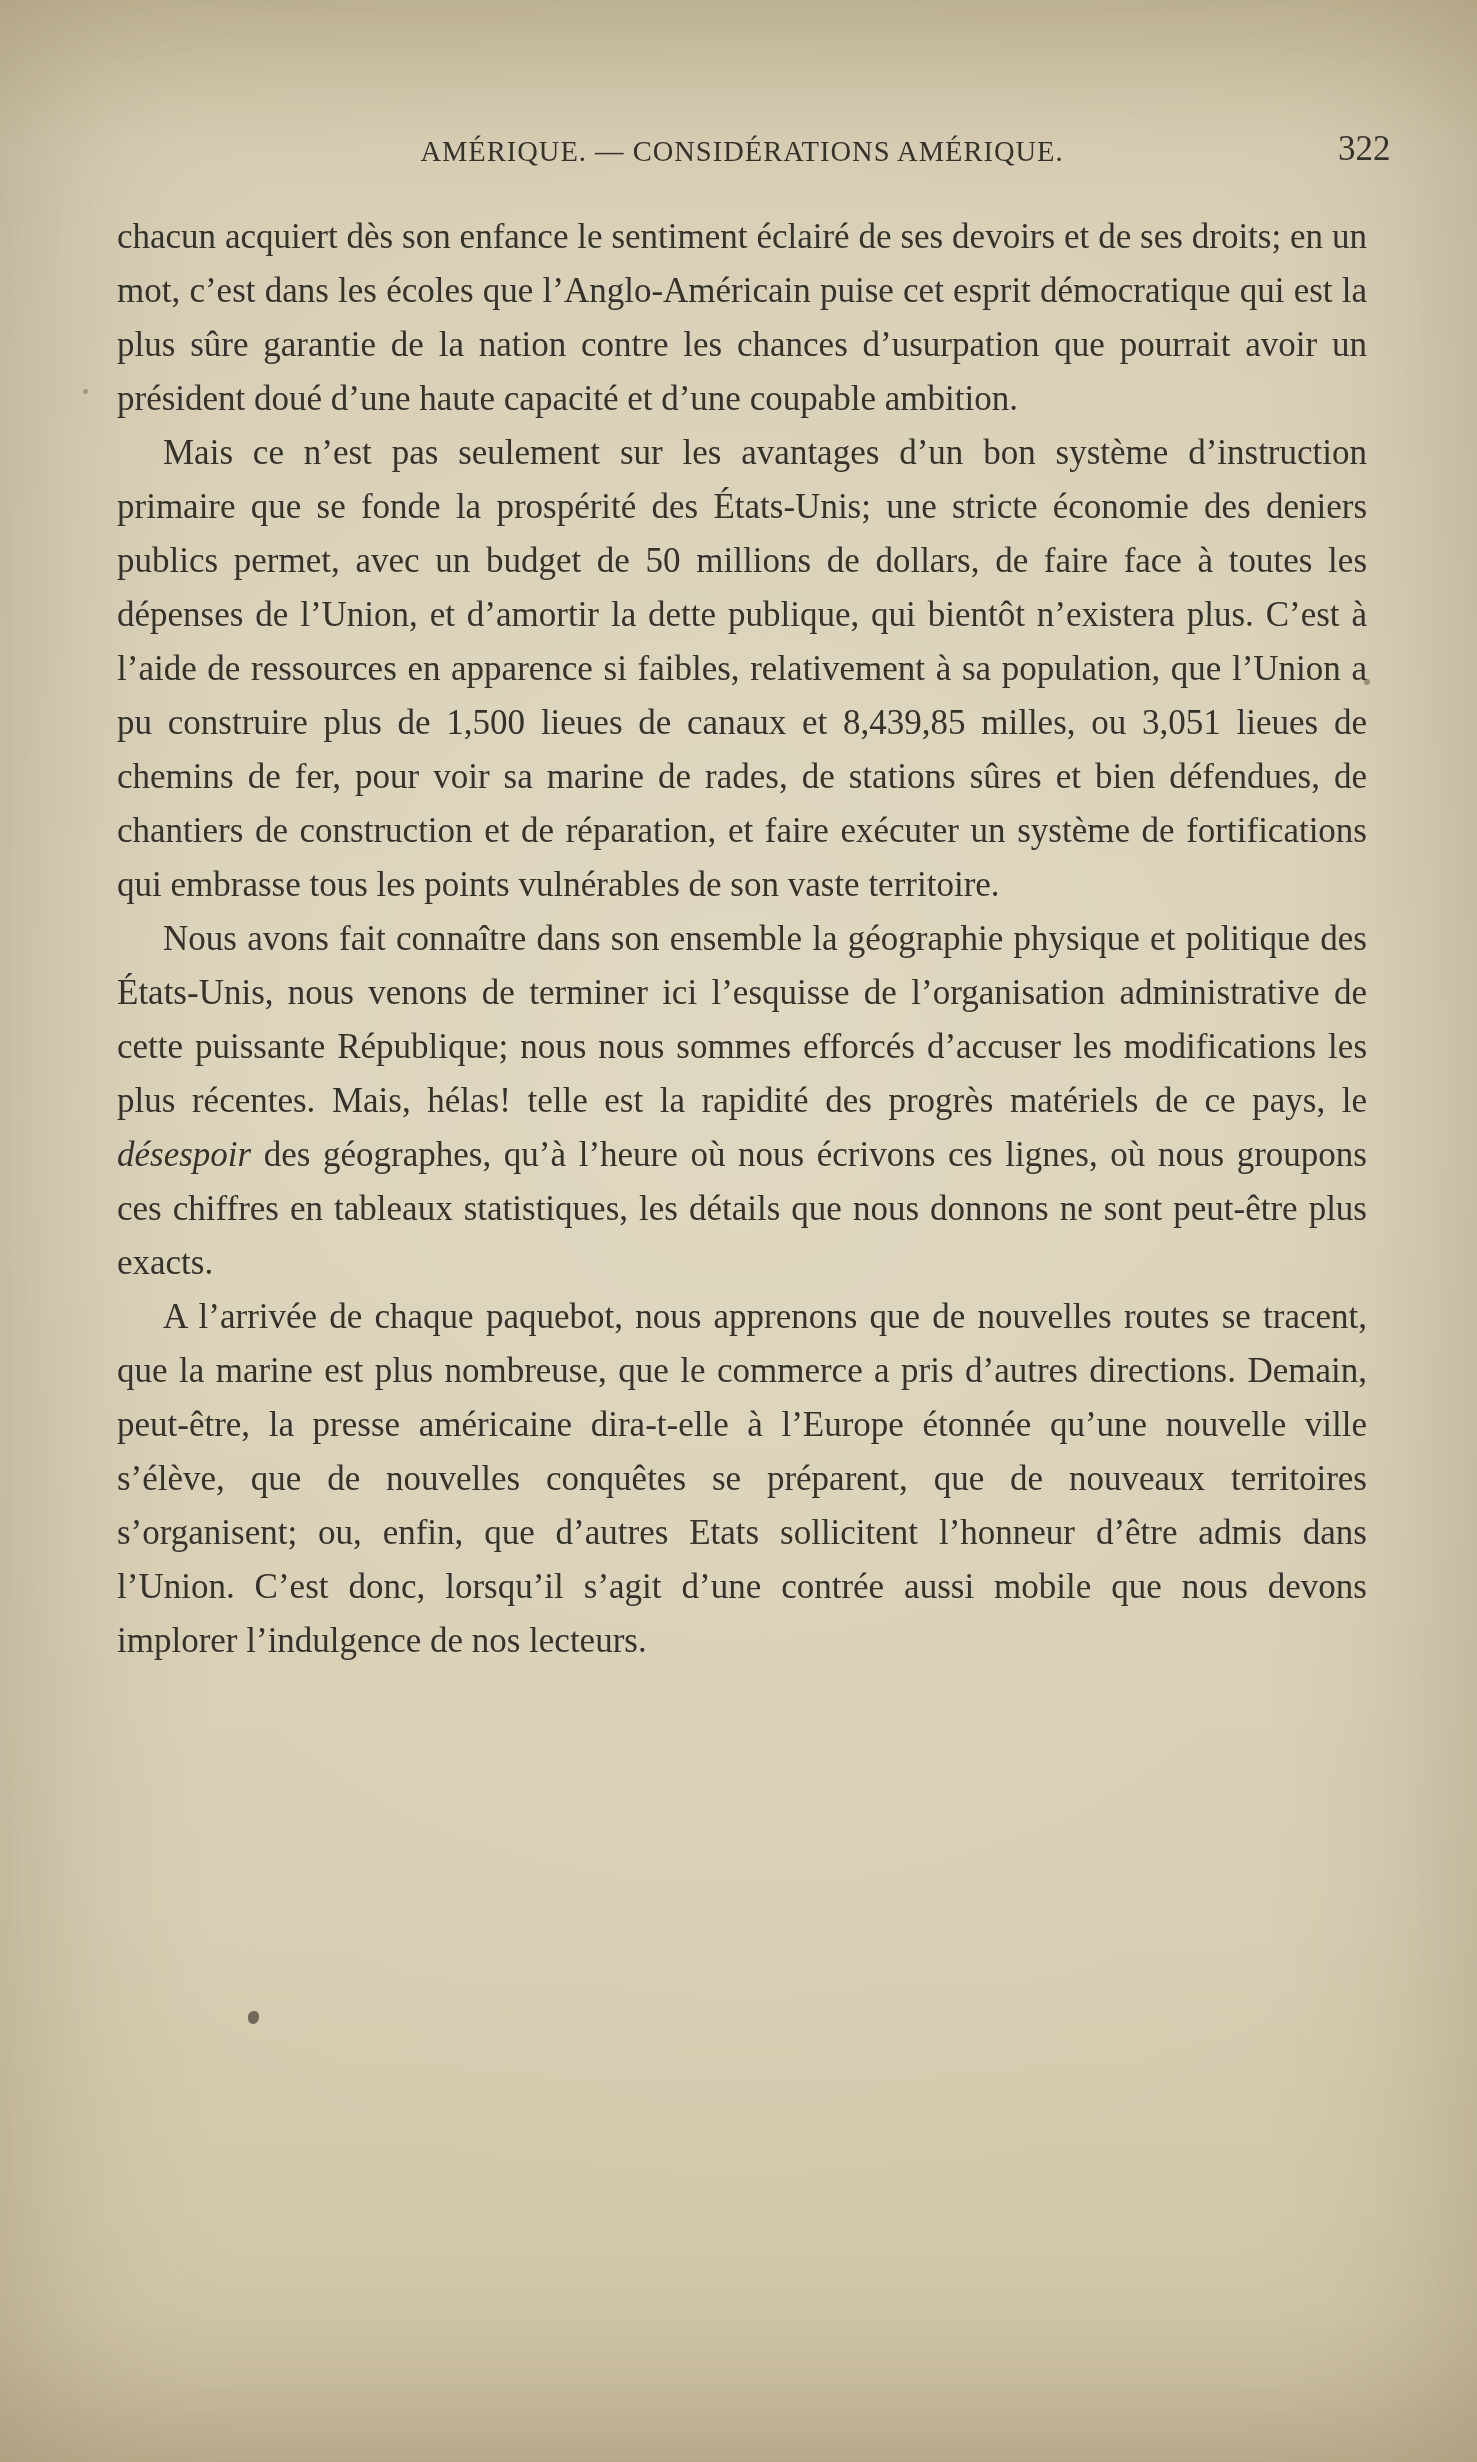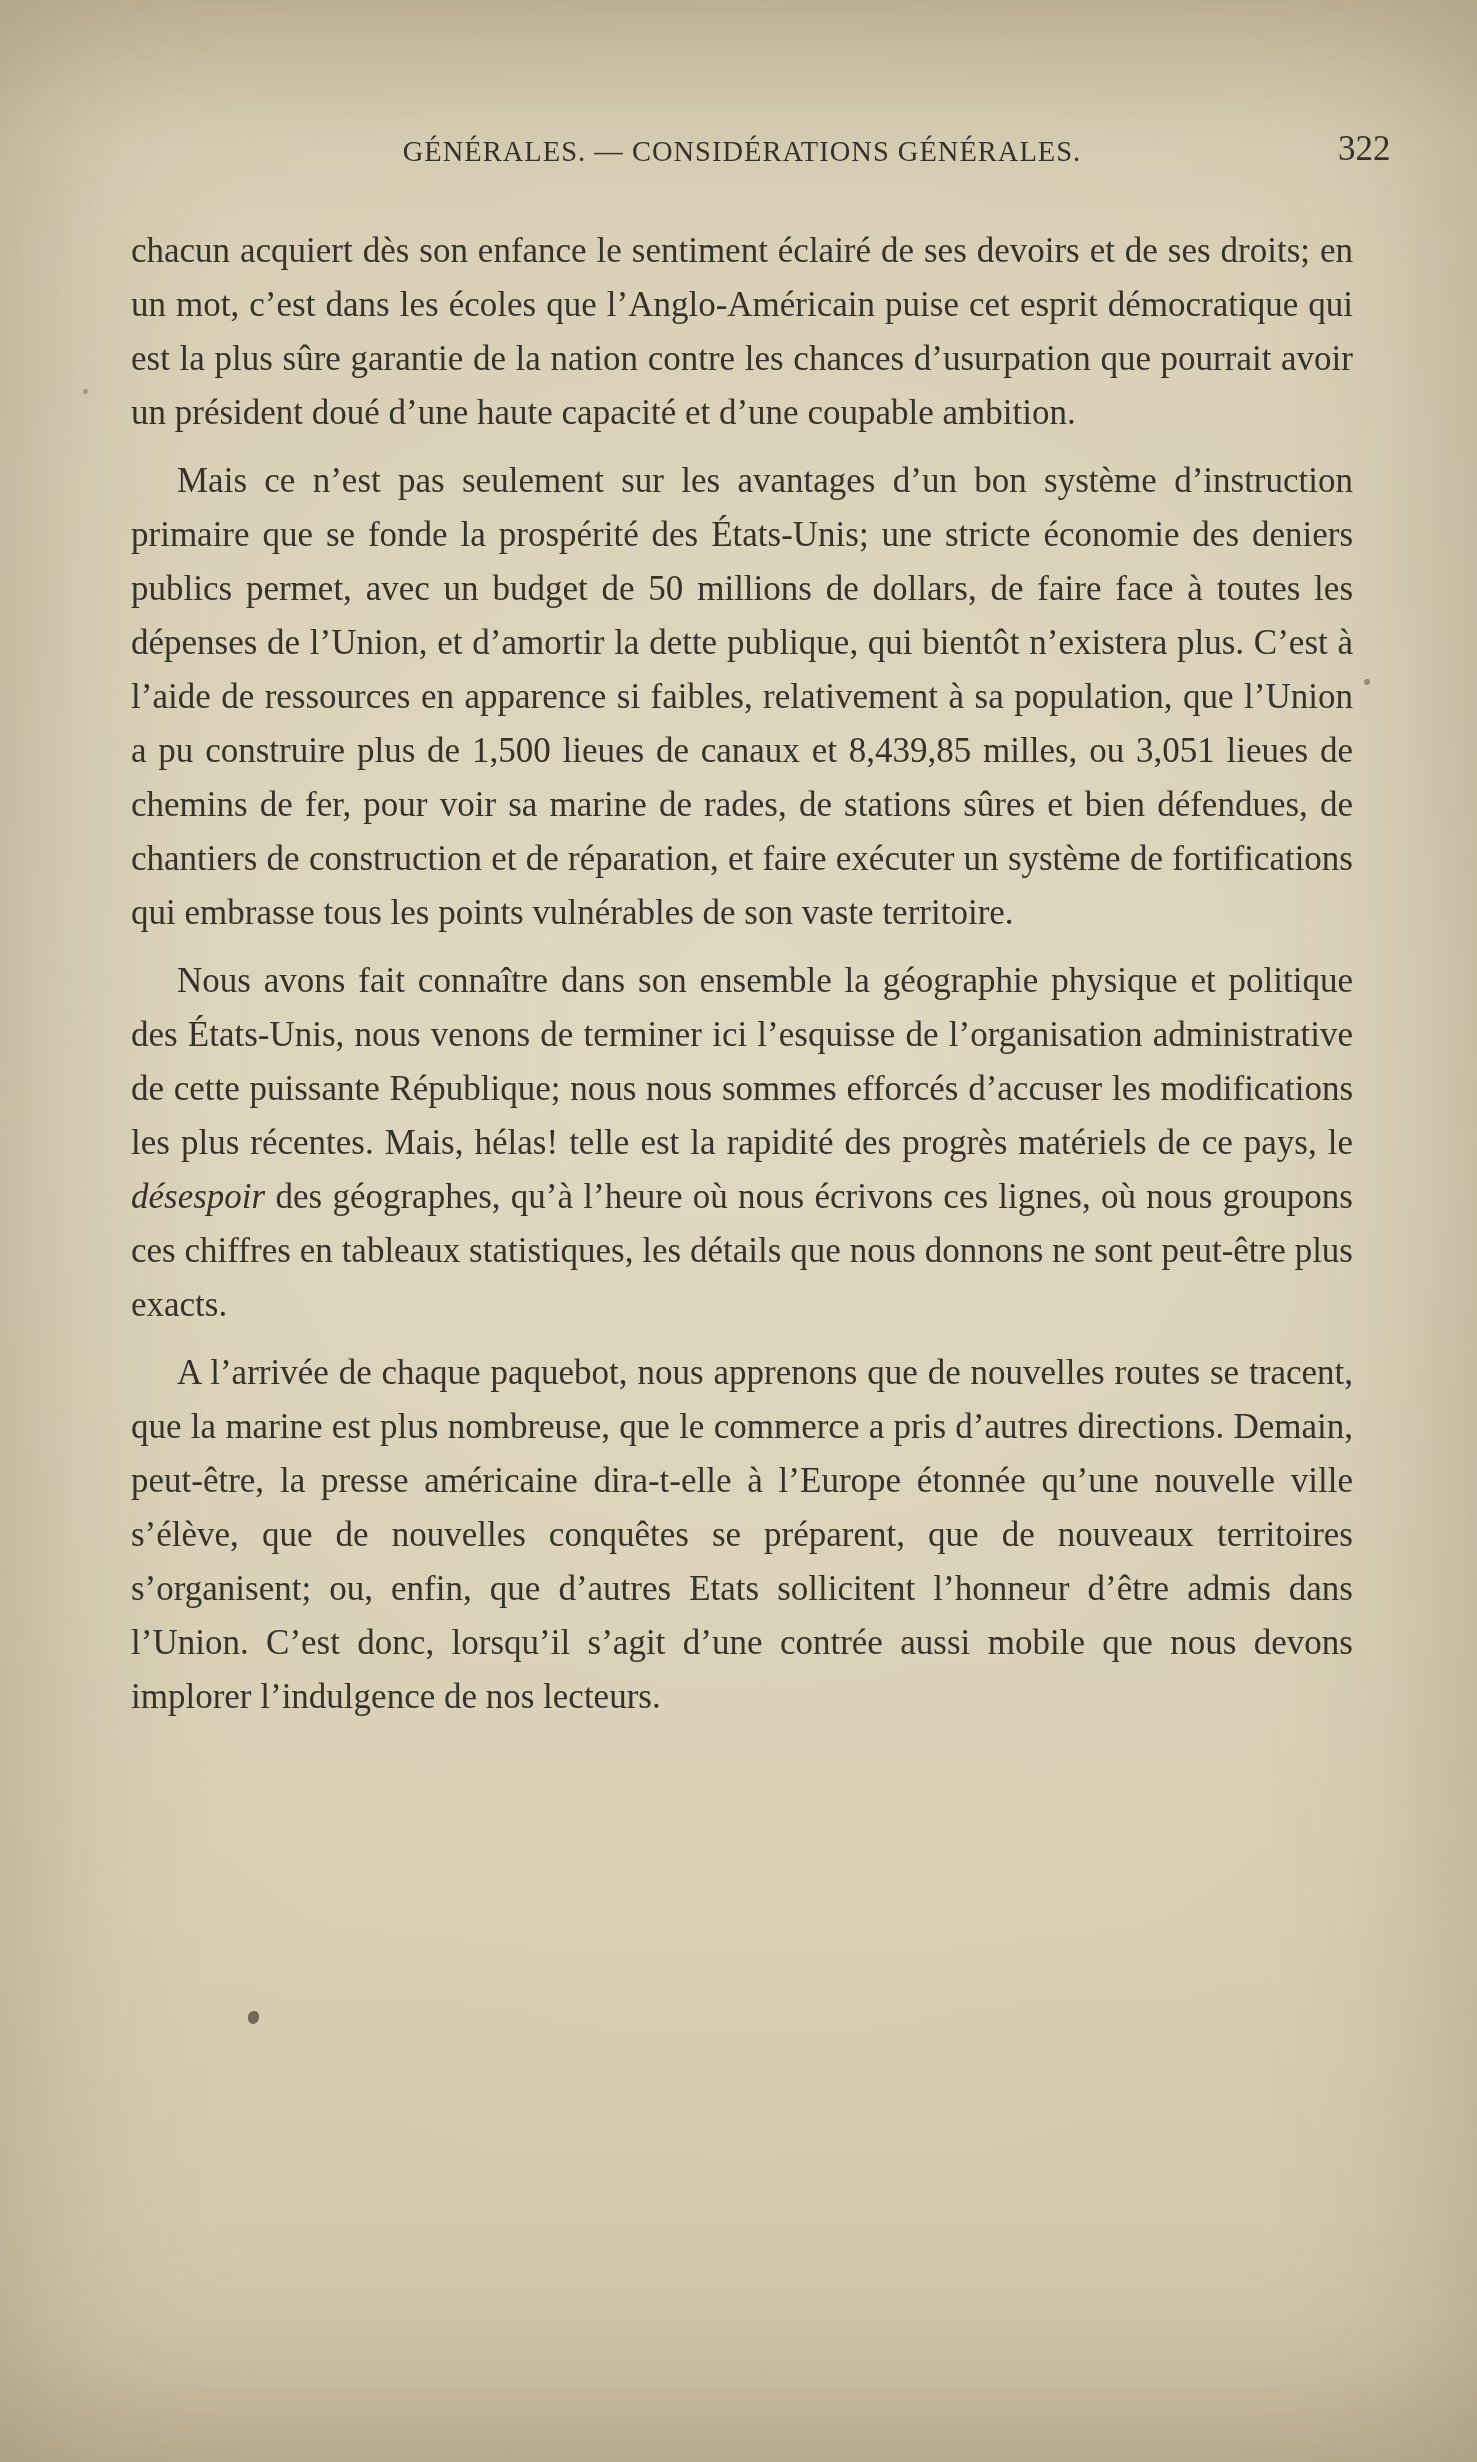--- a/index.html
+++ b/index.html
@@ -46,21 +46,21 @@
   .text-block {
     position: absolute;
     top: 210px;
     left: 117px;
     width: 1250px;
     font-size: 35px;
     line-height: 54px;
     text-align: justify;
   }
   .para {
-    margin: 14px;
+    margin: 0;
     text-indent: 46px;
   }
   .para.no-indent {
     text-indent: 0;
   }
   em { }
   .speck {
     position: absolute;
     background: #4a4336;
     border-radius: 50% 40% 55% 45%;
@@ -68,21 +68,21 @@
   .speck-1 { left: 248px; top: 2011px; width: 11px; height: 12.5px; opacity: 0.72; }
   .speck-2 { left: 1364px; top: 679px; width: 6.3px; height: 6.3px; opacity: 0.45; }
   .speck-3 { left: 83px; top: 389px; width: 4.9px; height: 4.9px; opacity: 0.35; }
 </style>
 </head>
 <body>
 
 <div class="page">
 
   <div class="header">
-    <span class="running-title">GÉNÉRALES. — CONSIDÉRATIONS GÉNÉRALES.</span>
+    <span class="running-title">AMÉRIQUE. — CONSIDÉRATIONS AMÉRIQUE.</span>
     <span class="page-number">322</span>
   </div>
 
   <div class="text-block">
     <p class="para no-indent">chacun acquiert dès son enfance le sentiment éclairé de ses devoirs et de ses droits; en un mot, c’est dans les écoles que l’Anglo-Américain puise cet esprit démocratique qui est la plus sûre garantie de la nation contre les chances d’usurpation que pourrait avoir un président doué d’une haute capacité et d’une coupable ambition.</p>
     <p class="para">Mais ce n’est pas seulement sur les avantages d’un bon système d’instruction primaire que se fonde la prospérité des États-Unis; une stricte économie des deniers publics permet, avec un budget de 50 millions de dollars, de faire face à toutes les dépenses de l’Union, et d’amortir la dette publique, qui bientôt n’existera plus. C’est à l’aide de ressources en apparence si faibles, relativement à sa population, que l’Union a pu construire plus de 1,500 lieues de canaux et 8,439,85 milles, ou 3,051 lieues de chemins de fer, pour voir sa marine de rades, de stations sûres et bien défendues, de chantiers de construction et de réparation, et faire exécuter un système de fortifications qui embrasse tous les points vulnérables de son vaste territoire.</p>
     <p class="para"><span>Nous avons fait connaître dans son ensemble la géographie physique et politique des États-Unis, nous venons de terminer ici l’esquisse de l’organisation administrative de cette puissante République; nous nous sommes efforcés d’accuser les modifications les plus récentes. Mais, hélas! telle est la rapidité des progrès matériels de ce pays, le </span><em>désespoir</em><span> des géographes, qu’à l’heure où nous écrivons ces lignes, où nous groupons ces chiffres en tableaux statistiques, les détails que nous donnons ne sont peut-être plus exacts.</span></p>
     <p class="para">A l’arrivée de chaque paquebot, nous apprenons que de nouvelles routes se tracent, que la marine est plus nombreuse, que le commerce a pris d’autres directions. Demain, peut-être, la presse américaine dira-t-elle à l’Europe étonnée qu’une nouvelle ville s’élève, que de nouvelles conquêtes se préparent, que de nouveaux territoires s’organisent; ou, enfin, que d’autres Etats sollicitent l’honneur d’être admis dans l’Union. C’est donc, lorsqu’il s’agit d’une contrée aussi mobile que nous devons implorer l’indulgence de nos lecteurs.</p>
   </div>
 

